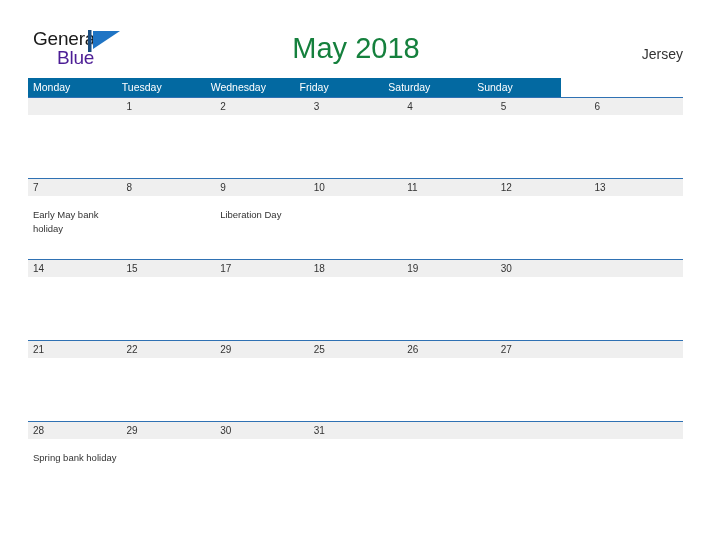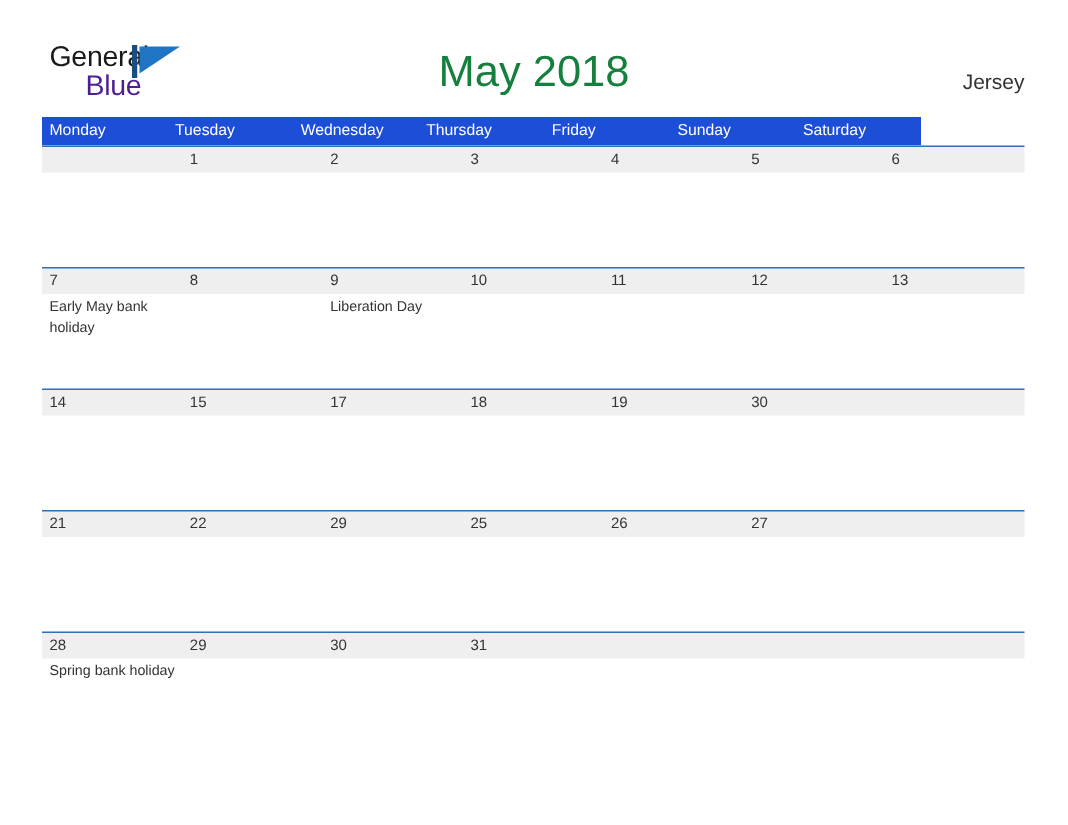--- a/index.html
+++ b/index.html
@@ -93,23 +93,23 @@
   
   .calendar {
     position: absolute;
     left: 28px;
     top: 78px;
     width: 655px;
   }
 
   .dow-row {
     display: flex;
-    width: 586px;
+    width: 533px;
     height: 19px;
-    background: #1d4ed8;
+    background: #0369a1;
     align-items: flex-end;
   }
   .dow-cell {
     width: 93.57px;
     height: 19px;
     box-sizing: border-box;
     padding-left: 5px;
     font-size: 10.5px;
     color: #ffffff;
     line-height: 19px;
@@ -152,21 +152,21 @@
   .day-num {
     position: relative;
     height: 17px;
     line-height: 17px;
     font-size: 10px;
     color: #333333;
     z-index: 2;
   }
   .day-events {
     position: relative;
-    margin-top: 2px;
+    margin-top: 12px;
     z-index: 2;
   }
   .event {
     font-size: 9.5px;
     color: #333333;
     line-height: 13.5px;
     word-wrap: break-word;
   }
 </style>
 </head>
@@ -191,24 +191,23 @@
 
     <div class="country">Jersey</div>
 
   </div>
 
   <div class="calendar">
     <div class="dow-row" id="dow-row">
         <div class="dow-cell">Monday</div>
         <div class="dow-cell">Tuesday</div>
         <div class="dow-cell">Wednesday</div>
-        <div class="dow-cell">Thursday</div>
         <div class="dow-cell">Friday</div>
+        <div class="dow-cell">Saturday</div>
         <div class="dow-cell">Sunday</div>
-        <div class="dow-cell">Saturday</div>
       </div>
     <div id="weeks-container">
         <div class="week-row">
           <div class="date-band"></div>
           <div class="cells">
             <div class="day-cell">
               <div class="day-num"></div>
             </div>
             <div class="day-cell">
               <div class="day-num">1</div>

